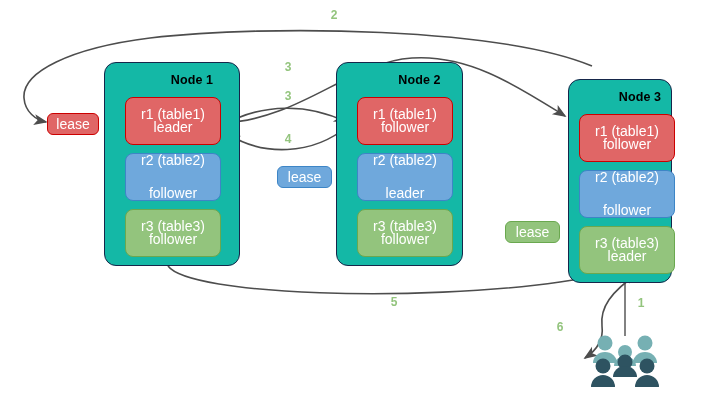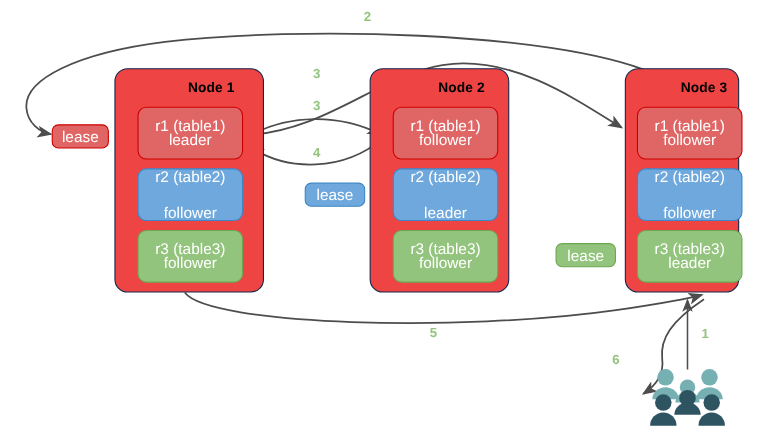--- a/index.html
+++ b/index.html
@@ -21,21 +21,21 @@
     top: 0;
     width: 704px;
     height: 405px;
     pointer-events: none;
   }
   .node {
     position: absolute;
     box-sizing: border-box;
     border: 1.6px solid #16264a;
     border-radius: 12px;
-    background: #ef4444;
+    background: #14b8a6;
     padding-left: 40px;
   }
   .node-title {
     text-align: center;
     font-size: 12.5px;
     font-weight: bold;
     color: #000000;
     margin-top: 10px;
     letter-spacing: 0.1px;
   }
@@ -159,21 +159,21 @@
     <div class="replica rep-blue" style="top:90px;">
       <span>r2 (table2)</span>
       <span>leader</span>
     </div>
     <div class="replica rep-green" style="top:146px;">
       <span>r3 (table3)</span>
       <span>follower</span>
     </div>
   </div>
 
-  <div class="node" style="left:568px; top:62px; width:104px; height:204px;">
+  <div class="node" style="left:568px; top:79px; width:104px; height:204px;">
     <div class="node-title">Node 3</div>
     <div class="replica rep-red" style="left:10px; top:34px;">
       <span>r1 (table1)</span>
       <span>follower</span>
     </div>
     <div class="replica rep-blue" style="left:10px; top:90px;">
       <span>r2 (table2)</span>
       <span>follower</span>
     </div>
     <div class="replica rep-green" style="left:10px; top:146px;">

